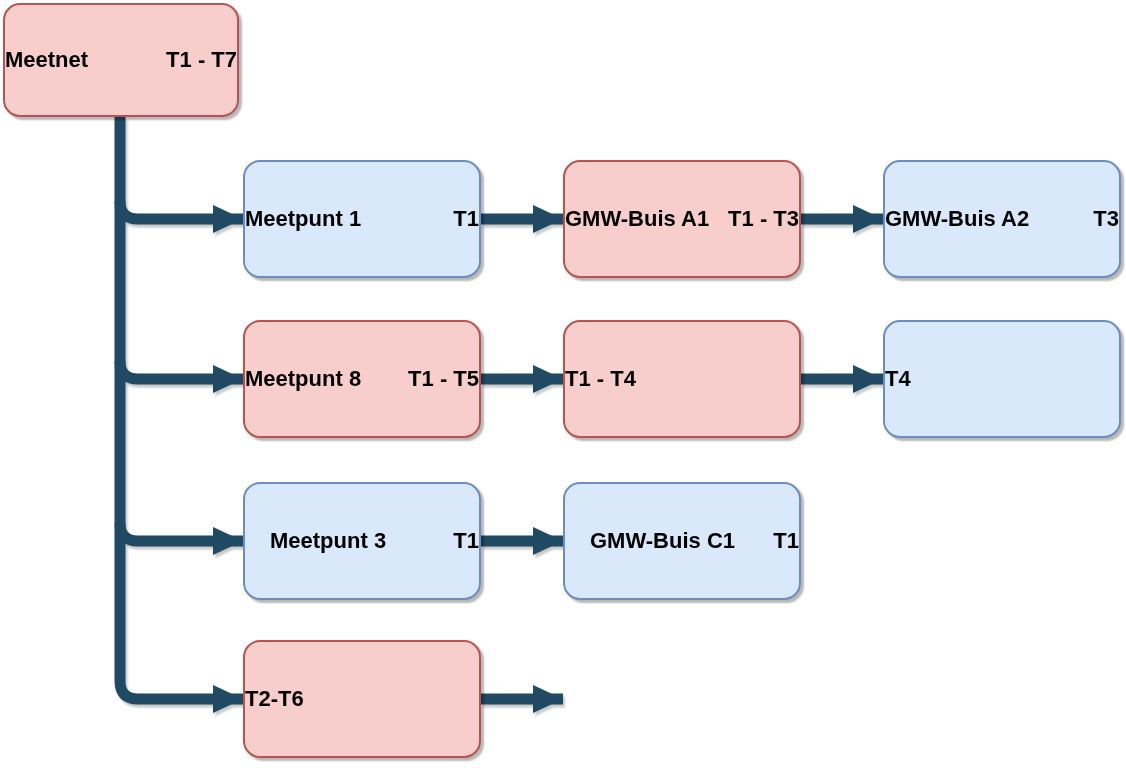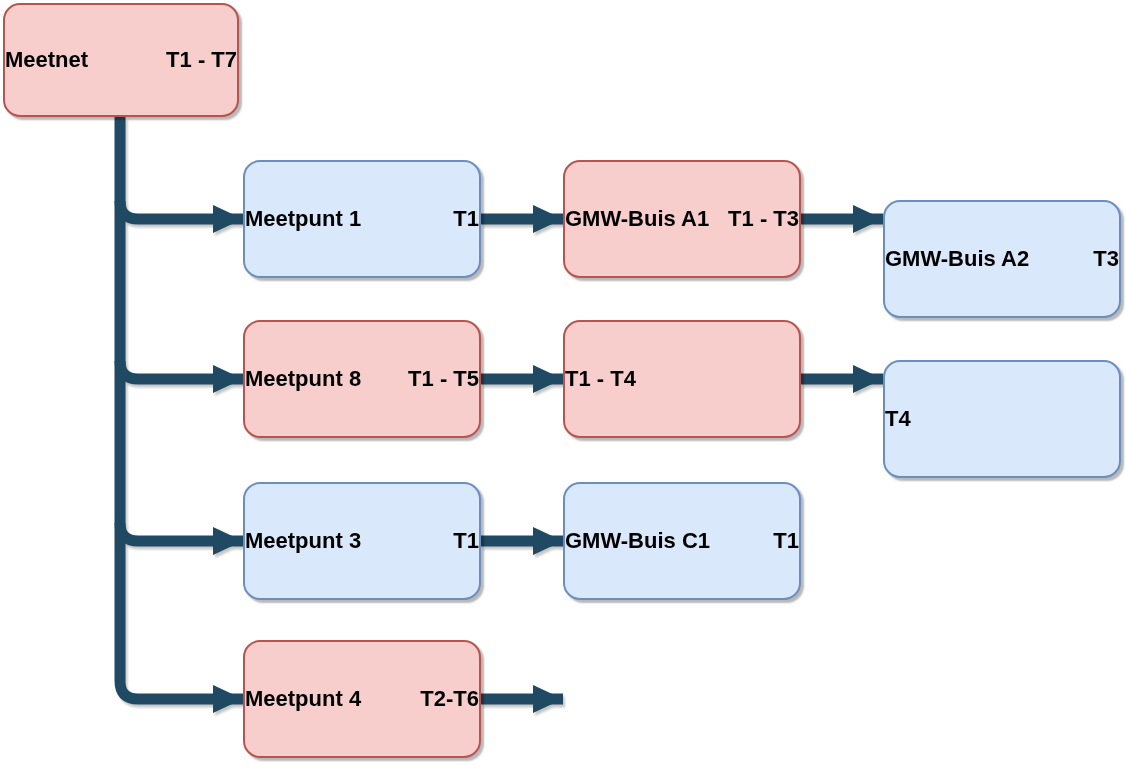--- a/index.html
+++ b/index.html
@@ -21,22 +21,22 @@
     position:absolute;width:238px;height:118px;box-sizing:border-box;
     border:2px solid;border-radius:17px;
     display:flex;flex-direction:row;align-items:center;justify-content:space-between;
     font-weight:bold;font-size:22px;line-height:30px;color:var(--text);
     text-align:center;box-shadow:3px 3px 2px rgba(0,0,0,0.28);
   }
   .node.pink{background:var(--pink-fill);border-color:var(--pink-border);}
   .node.blue{background:var(--blue-fill);border-color:var(--blue-border);}
   
   .pos-meetnet  {left:3px;  top:3px; width:236px;height:114px;}
-  .col1{left:243px;} .col2{left:563px;} .col3{left:883px;margin-top:40px;}
-  .row1{top:160px;} .row2{top:320px;} .row3{top:482px;} .row4{top:640px;}
+  .col1{left:243px;} .col2{left:563px;} .col3{left:883px;}
+  .row1{top:160px;} .row2{top:320px;} .row3{top:482px;padding-left:25px;} .row4{top:640px;}
 </style>
 </head>
 <body>
 
 <div class="canvas">
 
   <svg class="edges" width="1126" height="768" viewBox="0 0 1126 768" xmlns="http://www.w3.org/2000/svg">
     <defs>
       <marker id="arrow" markerUnits="userSpaceOnUse" markerWidth="30" markerHeight="28" refX="30" refY="14" orient="auto" viewBox="0 0 30 28">
         <path class="arrowhead" d="M0,0 L30,14 L0,28 Z"></path>
@@ -91,17 +91,16 @@
   <div class="node col1 row3 blue">
     <span>Meetpunt 3</span>
     <span>T1</span>
   </div>
   <div class="node col2 row3 blue">
     <span>GMW-Buis C1</span>
     <span>T1</span>
   </div>
 
   <div class="node col1 row4 pink">
-    <span>Meetpunt 4</span>
     <span>T2-T6</span>
   </div>
 
 </div>
 
 </body></html>

